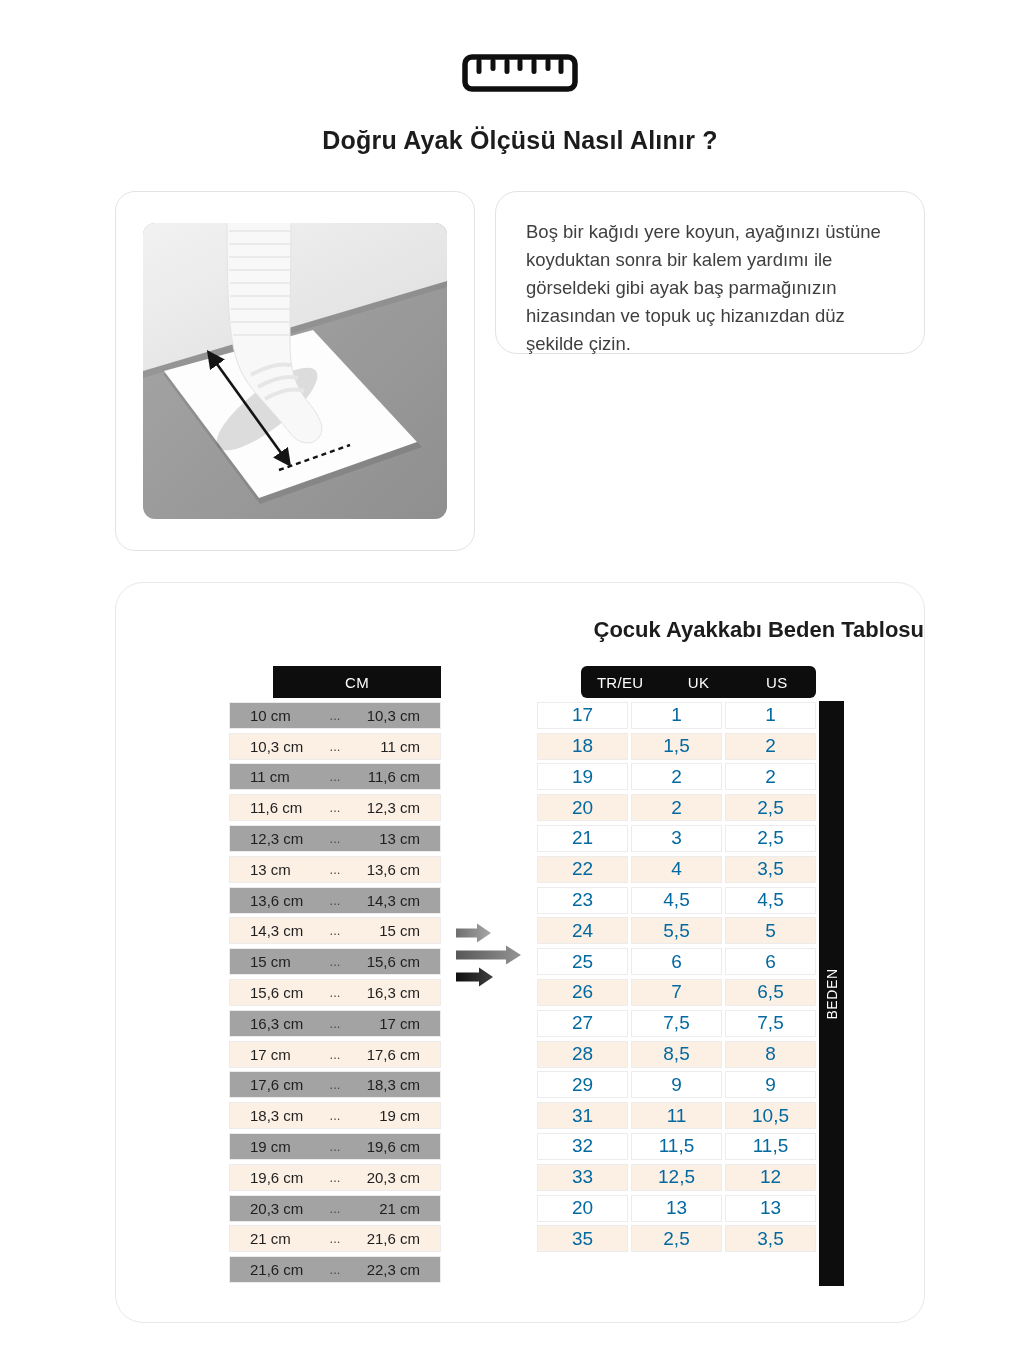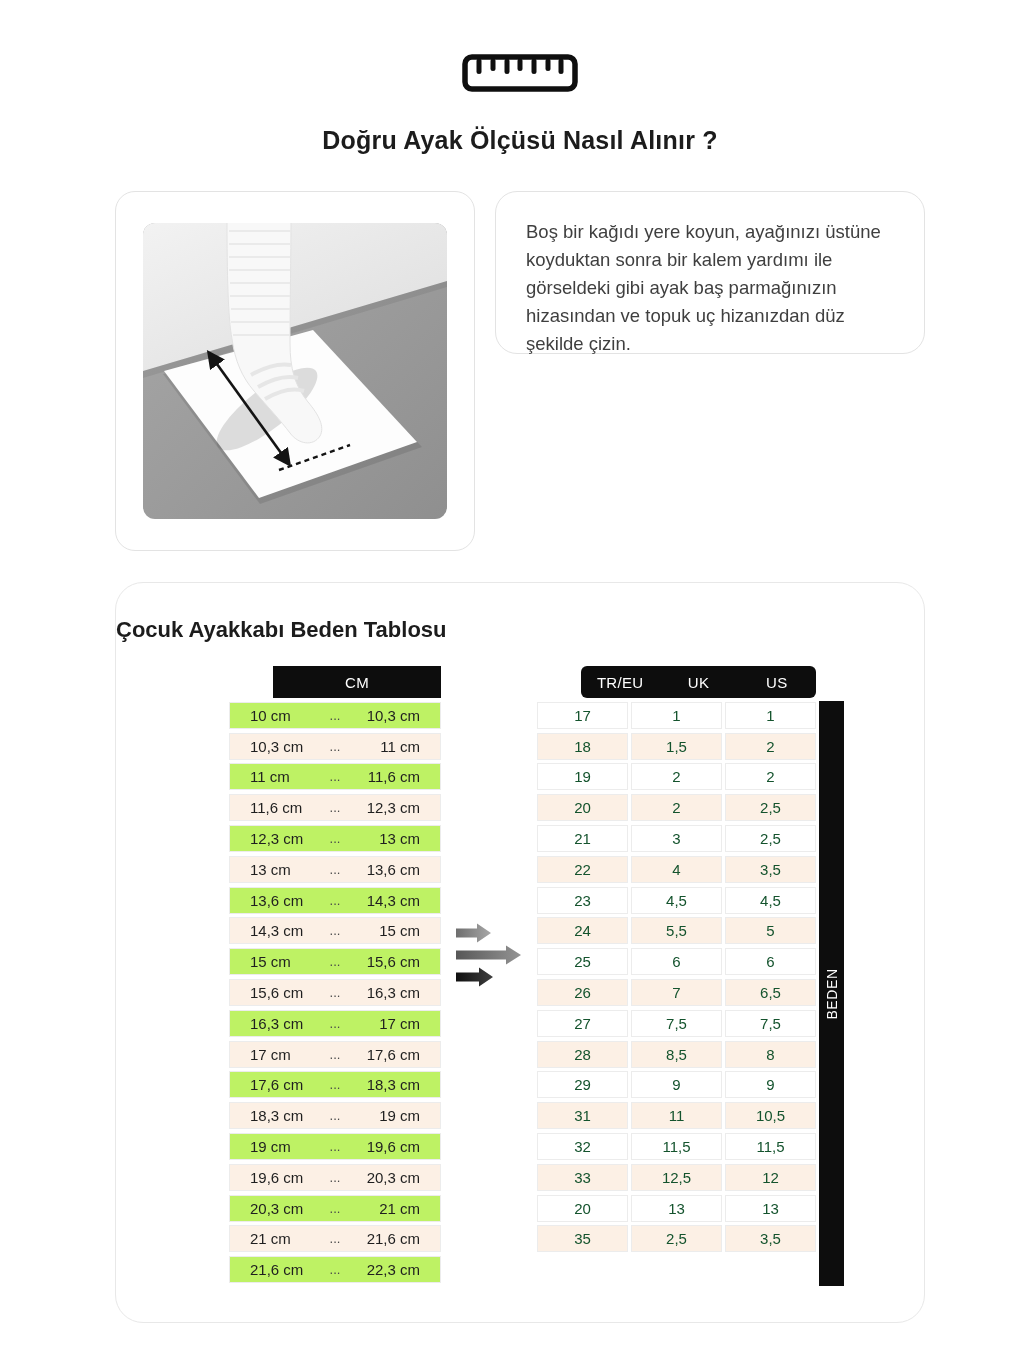--- a/index.html
+++ b/index.html
@@ -43,57 +43,57 @@
   .step-card p{margin:0;}
   .step-1{height:163px;}
   .step-2{height:180px;display:flex;align-items:center;}
 
   
   .size-card{
     margin:31px 95px 0 95px;height:741px;background:#fff;
     border:1px solid #e8e8e8;border-radius:28px;
   }
   .size-title{
-    margin:34px 0 0 0;text-align:left;
+    margin:34px 0 0 0;text-align:right;
     font-size:22px;font-weight:bold;color:var(--ink);
   }
   .tables{display:flex;align-items:flex-start;margin-top:23px;padding-left:113px;}
 
   .cm-table{width:212px;flex:none;}
   .table-header{
     height:32px;background:var(--header-bg);color:#fff;
     display:flex;align-items:center;justify-content:center;
     font-size:15px;font-weight:500;letter-spacing:0.3px;margin-left:44px;
   }
   .cm-row{
     height:27px;margin-top:3.8px;
     border:1px solid var(--cell-border);
     display:flex;align-items:center;
-    padding:0 20px;font-size:15px;color:#1f1f1f;background:#bef264;
+    padding:0 20px;font-size:15px;color:#1f1f1f;background:#a3a3a3;
   }
   .cm-row:nth-child(even){background:var(--stripe);}
   .cm-from{width:40%;text-align:left;}
   .cm-dots{width:20%;text-align:center;font-size:13px;color:#4a4a4a;}
   .cm-to{width:40%;text-align:right;}
 
   .arrows-col{
     width:96px;flex:none;align-self:stretch;
     display:flex;align-items:center;justify-content:center;
     height:617px;
   }
   .arrows-col svg{transform:translateY(-20px);}
 
   .size-table{width:279px;flex:none;}
   .size-header{display:flex;border-radius:6px;}
   .size-header span{flex:1;text-align:center;}
   .size-row{display:flex;gap:3px;height:27px;margin-top:3.8px;}
   .size-cell{
     flex:1;border:1px solid var(--cell-border);background:#fff;
     display:flex;align-items:center;justify-content:center;
-    font-size:15px;color:#14532d;text-align:center;
+    font-size:19px;color:#0369a1;text-align:center;
   }
   .size-row:nth-child(even) .size-cell{background:var(--stripe);}
 
   .beden-bar{
     width:25px;height:585px;margin-left:3px;margin-top:35px;
     background:var(--header-bg);flex:none;
     display:flex;align-items:center;justify-content:center;
   }
   .beden-text{
     color:#fff;font-size:14px;letter-spacing:0.6px;white-space:nowrap;

